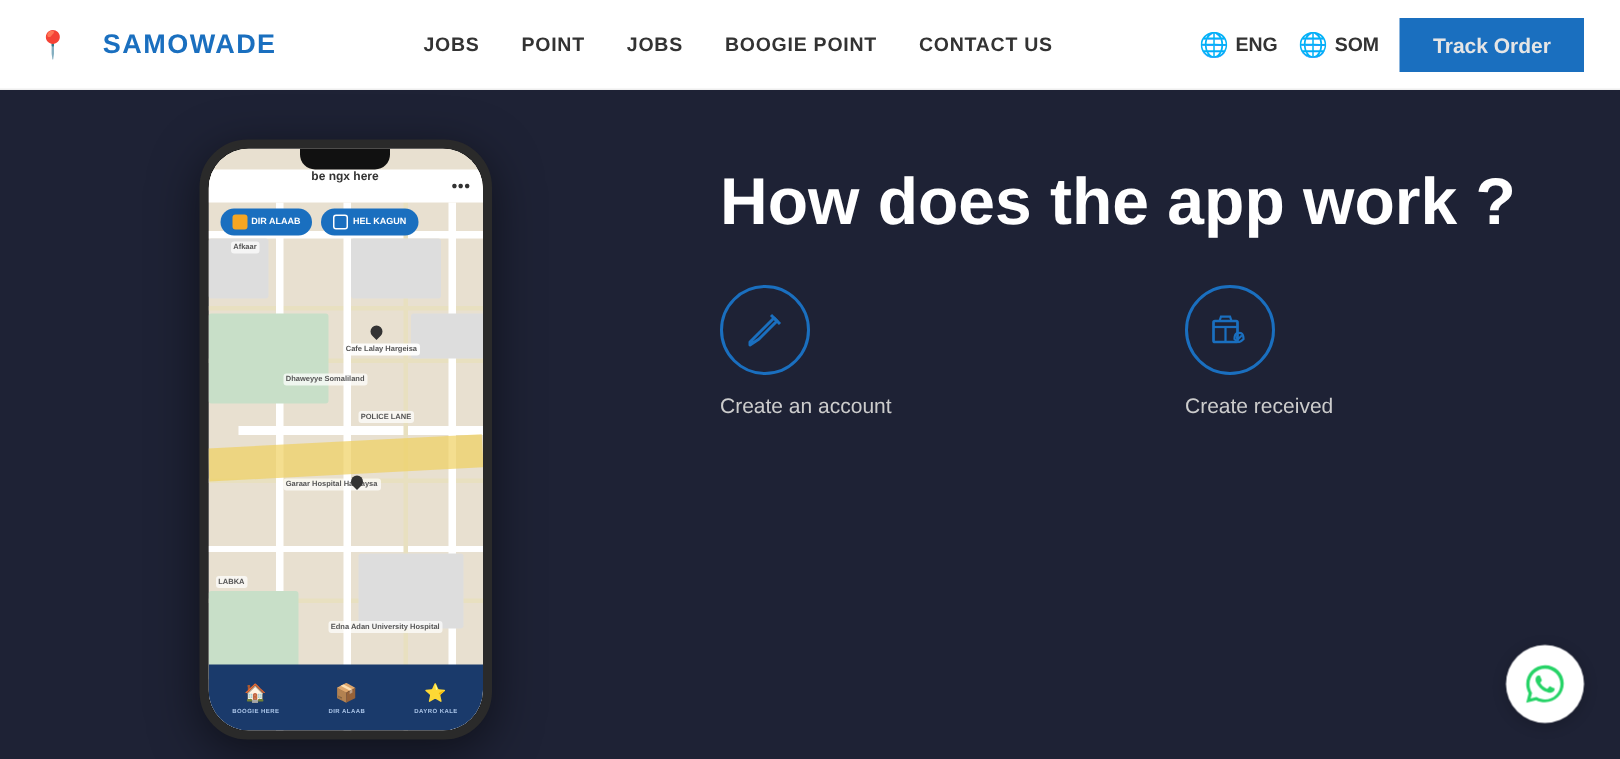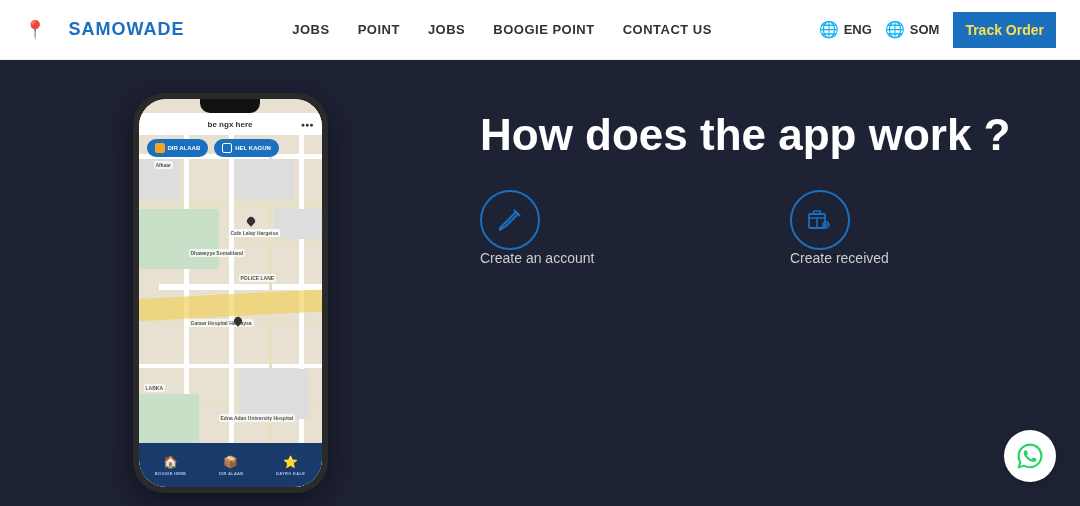--- a/index.html
+++ b/index.html
@@ -56,23 +56,23 @@
       font-weight: 600;
       color: #333;
       cursor: pointer;
     }
     .lang-icon {
       font-size: 16px;
       color: #1a6fbf;
     }
     .track-btn {
       background: #1a6fbf;
-      color: #fde047;
+      color: #e5e5e5;
       border: none;
-      padding: 10px 12px;
+      padding: 10px 22px;
       font-size: 14px;
       font-weight: 600;
       cursor: pointer;
       border-radius: 0;
     }
 
     
     .main {
       display: flex;
       background: #1e2235;
@@ -135,21 +135,21 @@
       width: 5px;
     }
     
     .phone-top-bar {
       position: absolute;
       top: 14px;
       left: 0; right: 0;
       height: 22px;
       background: #fff;
       display: flex;
-      align-items: center;
+      align-items: flex-start;
       justify-content: center;
       font-size: 8px;
       font-weight: 700;
       color: #333;
       z-index: 5;
     }
     .phone-status-icons {
       position: absolute;
       right: 8px;
       top: 0;
@@ -260,20 +260,21 @@
     }
     .features-grid {
       display: grid;
       grid-template-columns: 1fr 1fr;
       gap: 30px 80px;
     }
     .feature-item {
       display: flex;
       flex-direction: column;
       align-items: flex-start;
+      gap: 12px;
     }
     .feature-icon-circle {
       width: 60px;
       height: 60px;
       border-radius: 50%;
       border: 2.5px solid #1a6fbf;
       display: flex;
       align-items: center;
       justify-content: center;
       color: #1a6fbf;

